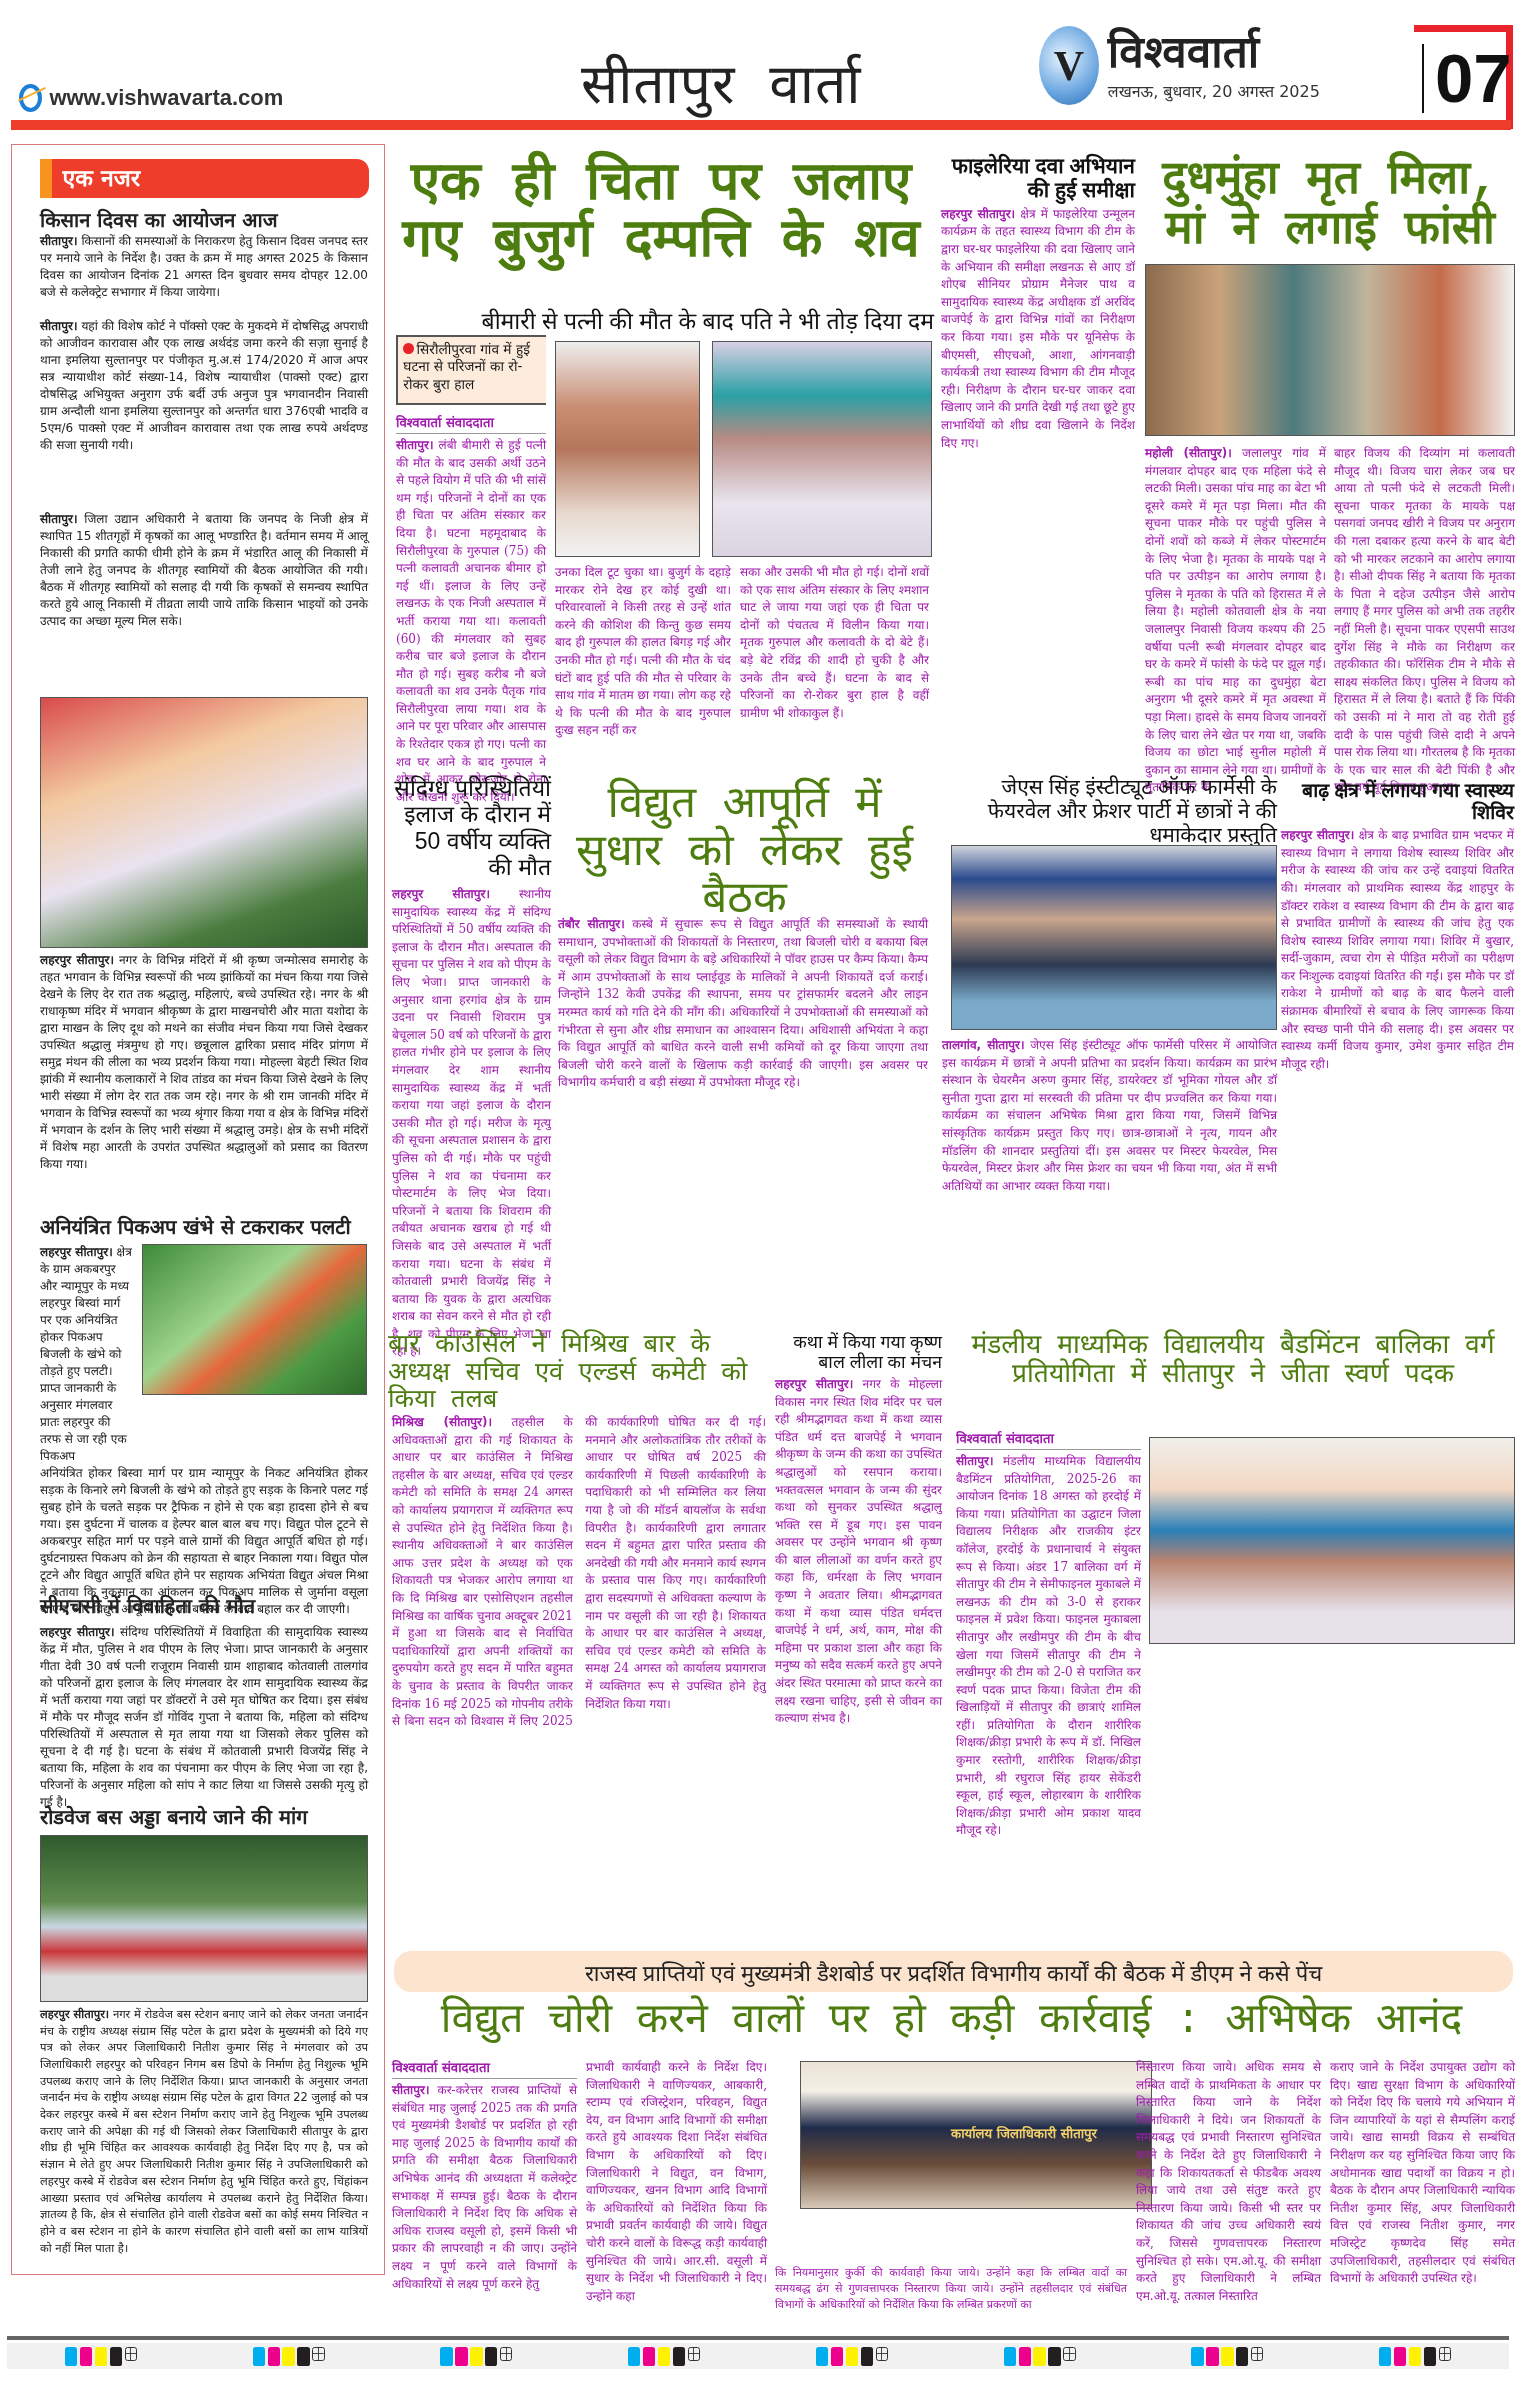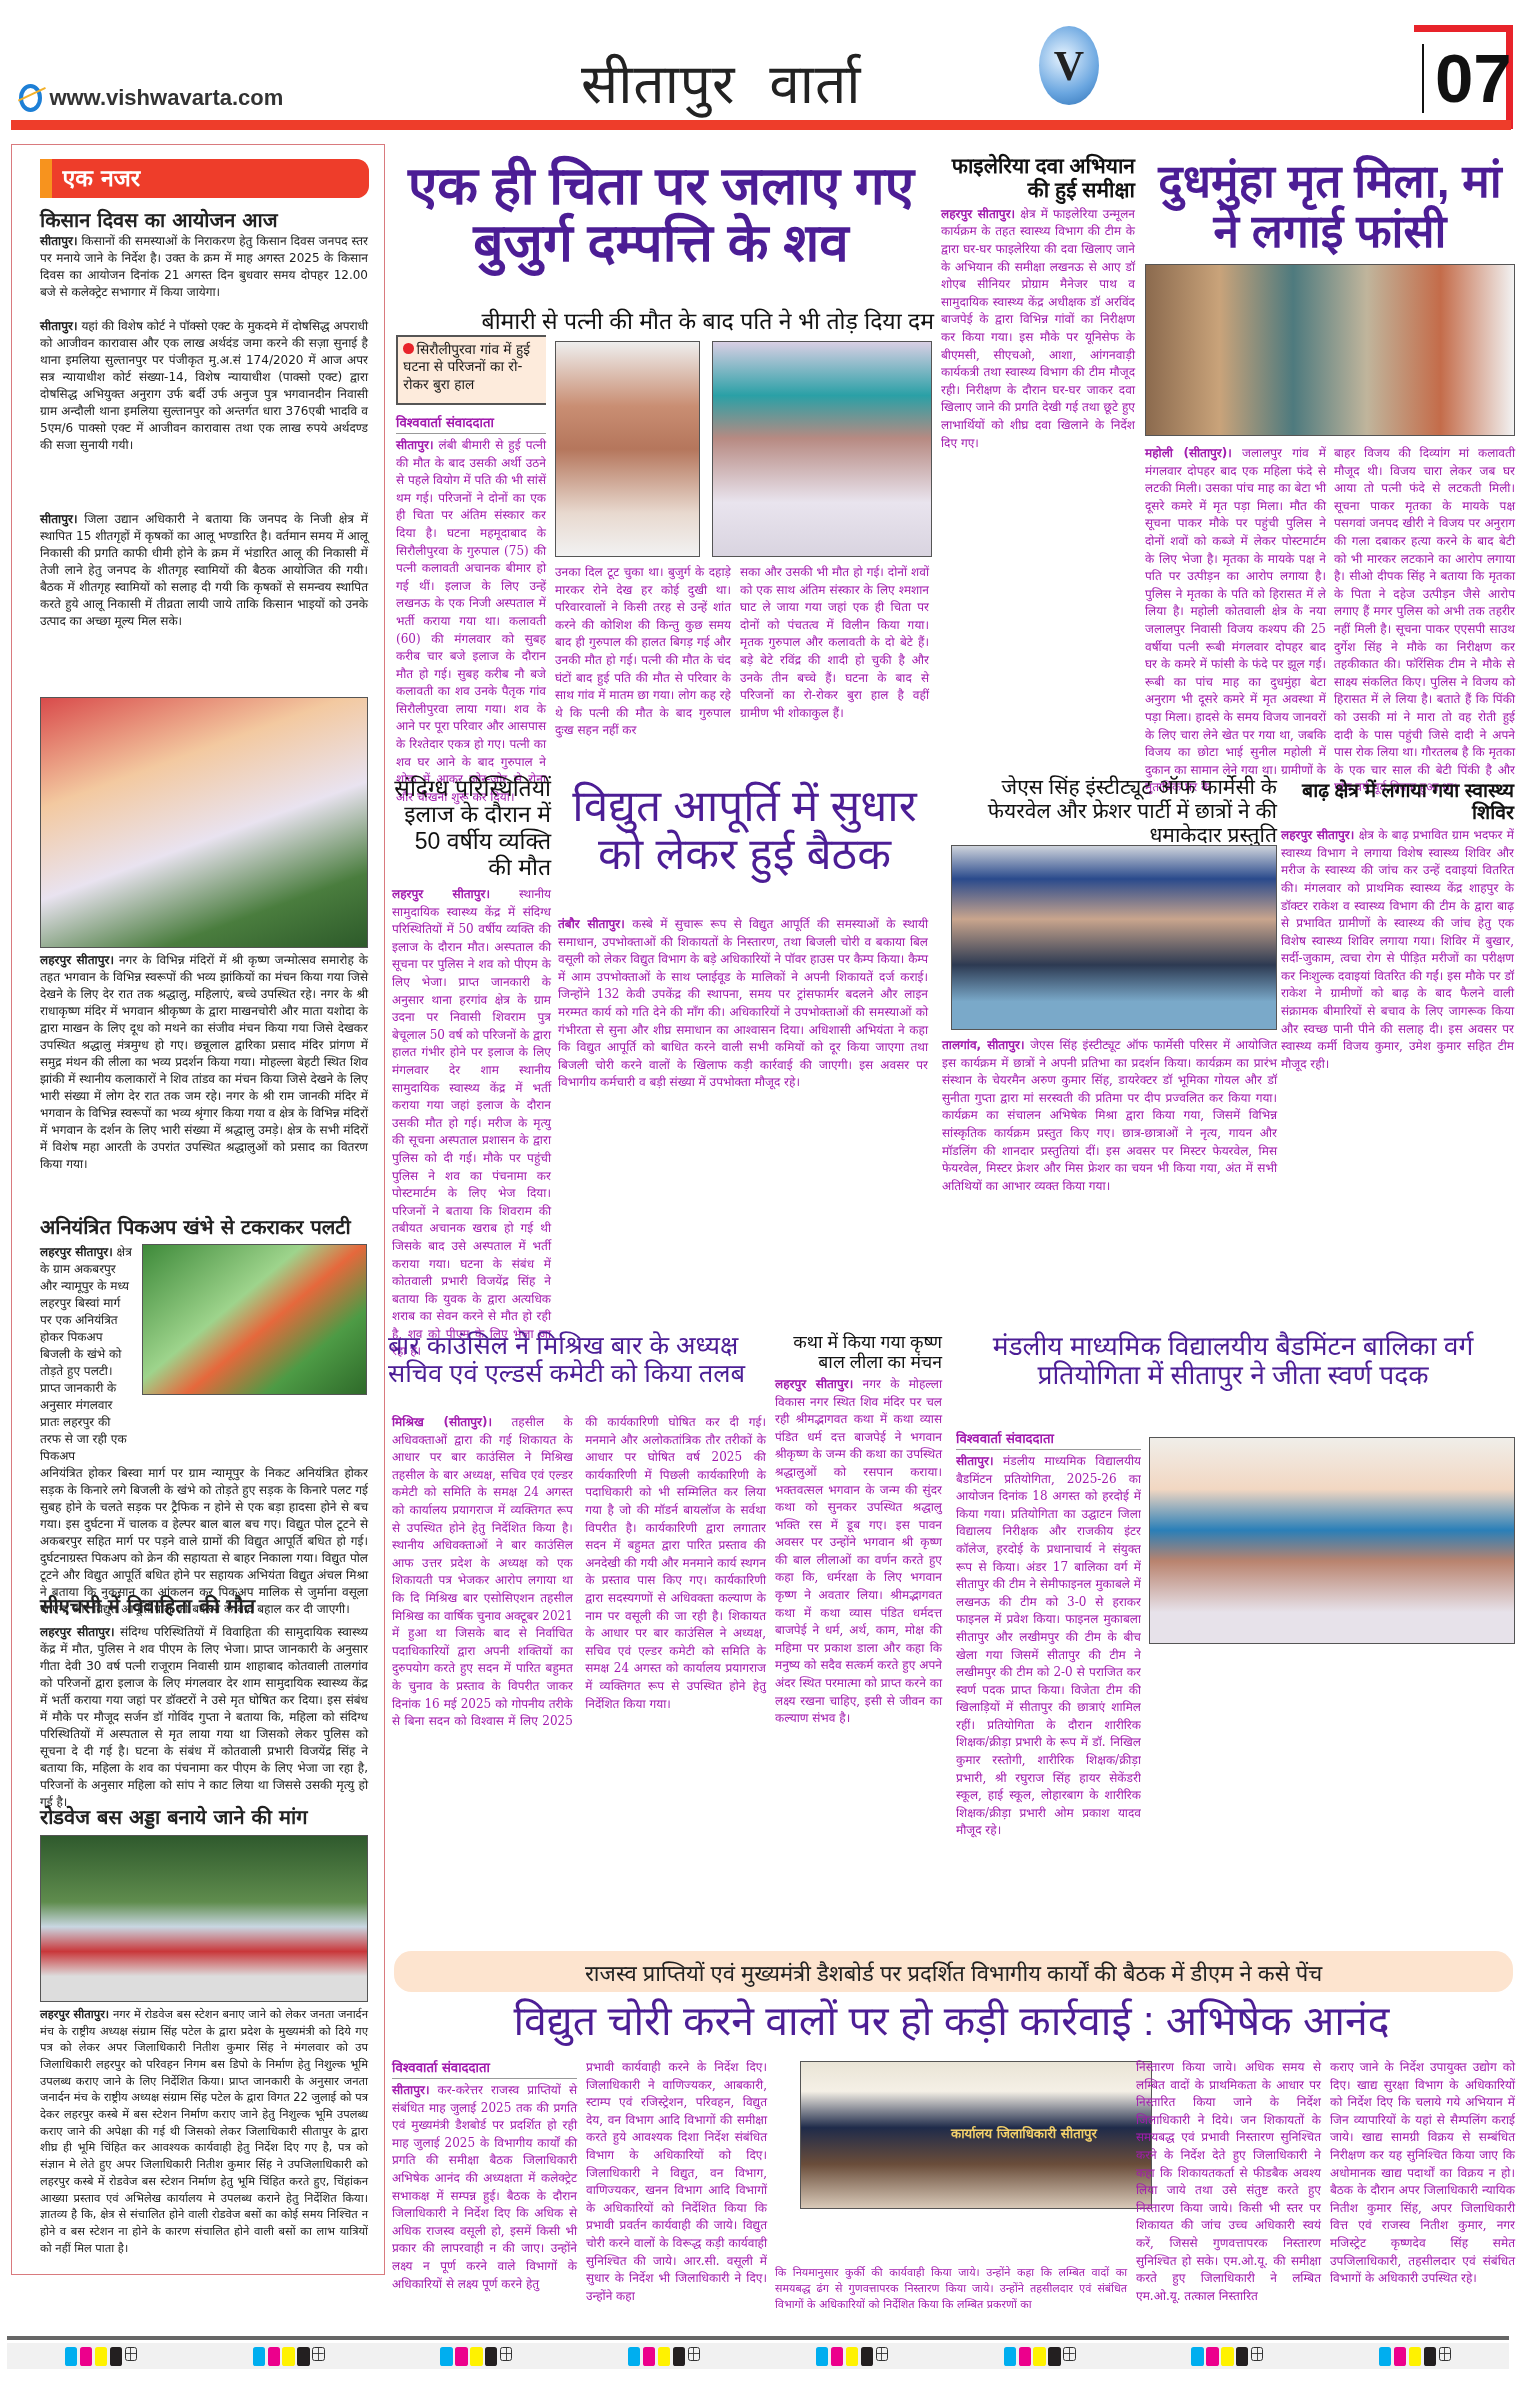--- a/index.html
+++ b/index.html
@@ -21,41 +21,45 @@
   .ek-nazar{left:40px;top:159px;width:329px;height:39px;background:#ee3d2a;border-radius:0 12.3px 12.3px 0;border-left:12.3px solid #f7931e}
   .ek-nazar span{color:#fff;font-weight:bold;font-size:23px;padding-left:10.6px;line-height:39px}
   .sb-head{font-weight:bold;font-size:20px;line-height:1.25;color:#222}
   .sb-body{font-size:12px;line-height:17px;color:#222;text-align:justify}
   .sb-body b{font-weight:bold}
   .photo{background:linear-gradient(135deg,#9fb5a2,#cfd6c9 40%,#8a9b7e);border:0.9px solid #555}
   
   .body{font-family:"DejaVu Serif","Liberation Serif",serif;font-size:12px;line-height:17.6px;color:#a21caf;text-align:justify}
   .body b{font-family:"DejaVu Sans",sans-serif}
   .byline{font-weight:bold;font-size:13.2px;border-bottom:1.8px solid #999;padding-bottom:1.8px;margin-bottom:2.6px}
-  .big-head{font-family:Liberation Sans, sans-serif;font-weight:bold;color:#4c1d95;text-align:center;line-height:1.08}
+  .big-head{font-family:Liberation Mono, monospace;font-weight:bold;color:#4d7c0f;text-align:center;line-height:1.08}
   .mid-head{font-family:"Liberation Sans",sans-serif;color:#111;text-align:right;line-height:1.15}
   .callout{left:396px;top:335px;width:150px;height:70px;background:#fdebdc;border-left:2.6px solid #555;border-bottom:2.6px solid #555;border-top:2.6px solid #555;padding:3.5px 5.3px;font-size:13.7px;line-height:17.6px}
   .dot{display:inline-block;width:10.6px;height:10.6px;border-radius:50%;background:#e8232a;margin-right:2.6px}
   .banner{left:394px;top:1951px;width:1119px;height:41px;background:#fde4cf;border-radius:17.6px;display:flex;align-items:center;justify-content:center;font-family:"Liberation Sans",sans-serif;font-size:22px;color:#222}
   .bottom-rule{left:7px;top:2336px;width:1502px;height:3.5px;background:#666}
   .cmyk-row{left:7px;top:2343px;width:1502px;height:26.4px;display:flex;justify-content:space-around;align-items:center;background:#f1f1f1}
   .cmyk{display:flex;gap:2.6px}
   .cmyk i{display:block;width:12.3px;height:19.4px;border-radius:2.6px}
   .cmyk .reg{width:12.3px;height:14px;border:0.9px solid #333;background:linear-gradient(#333,#333) center/0.9px 100% no-repeat,linear-gradient(#333,#333) center/100% 0.9px no-repeat}
 </style>
 </head>
 <body>
 
 <div class="abs masthead-site">
   <span class="ie-icon"></span>
   <span>www.vishwavarta.com</span>
 </div>
 <div class="abs section-title">सीतापुर वार्ता</div>
 <div class="abs logo-wrap">
   <div class="logo-globe">V</div>
+  <div>
+    <div class="logo-text">विश्ववार्ता</div>
+    <div class="logo-date">लखनऊ,   बुधवार, 20 अगस्त 2025</div>
+  </div>
 </div>
 <div class="abs page-no-box"></div>
 <div class="abs page-no">07</div>
 <div class="abs red-rule"></div>
 
 <div class="abs sidebar"></div>
 <div class="abs ek-nazar"><span>एक नजर</span></div>
 
 <div class="abs" style="left:40px;top:208px;width:328px">
   <div class="sb-head">किसान दिवस का आयोजन आज</div>

